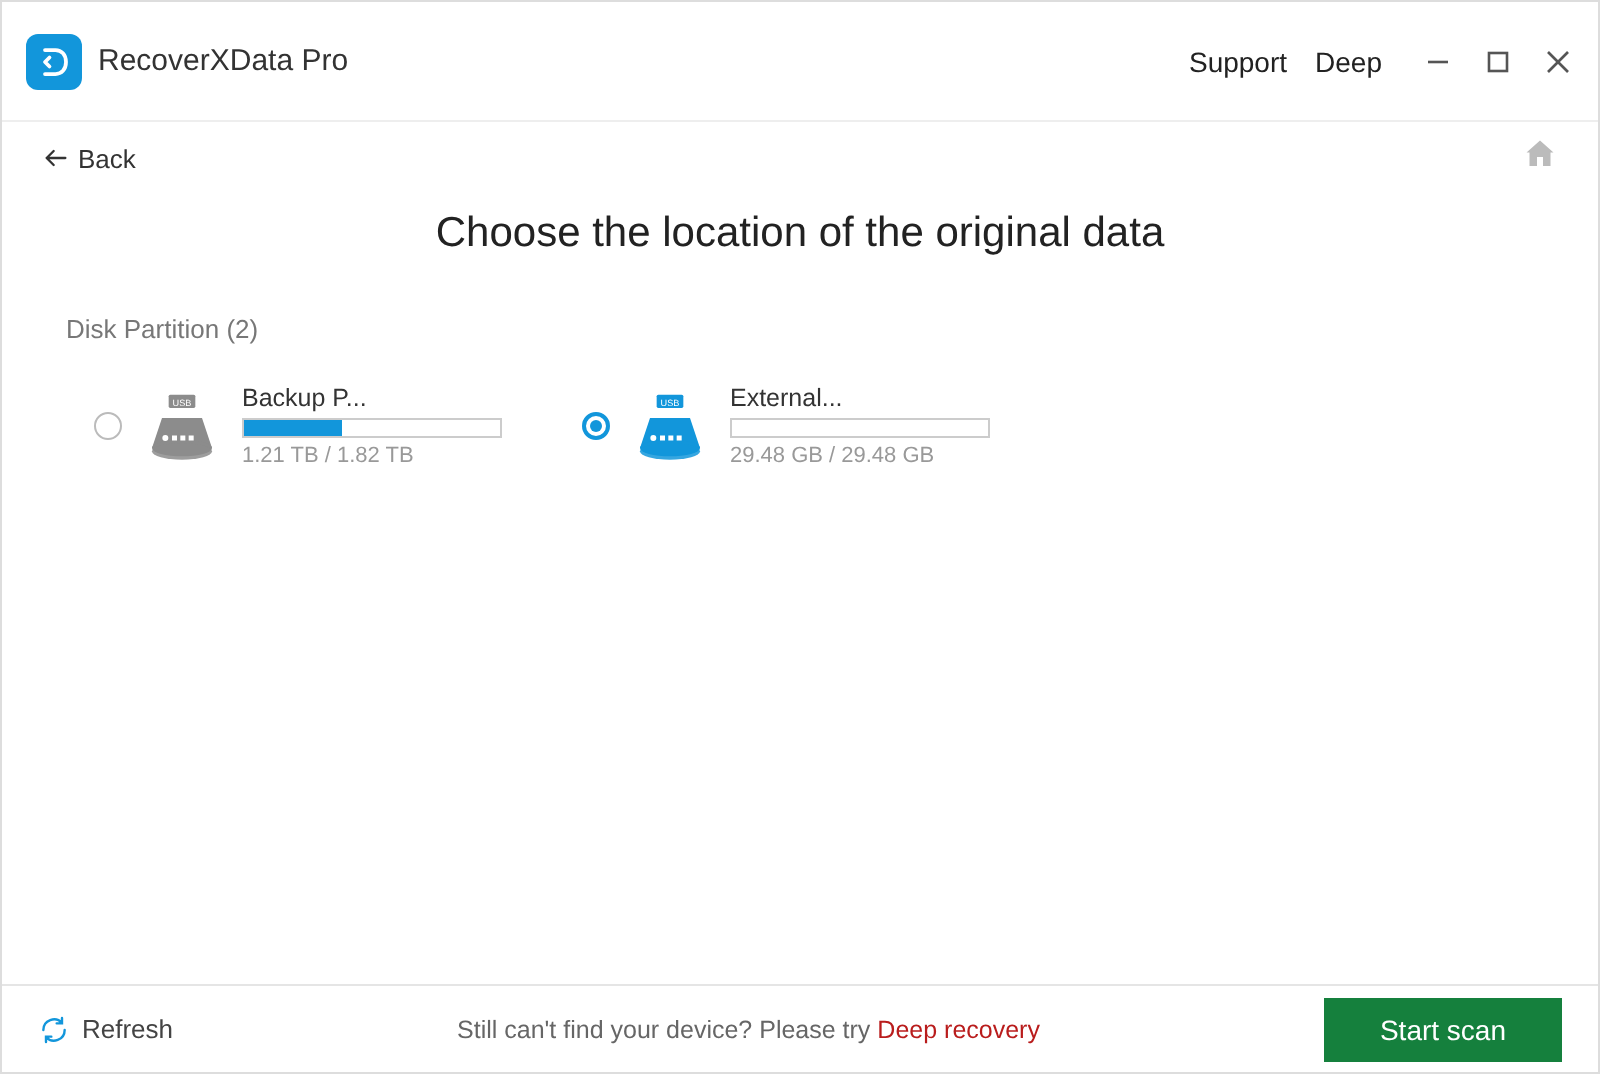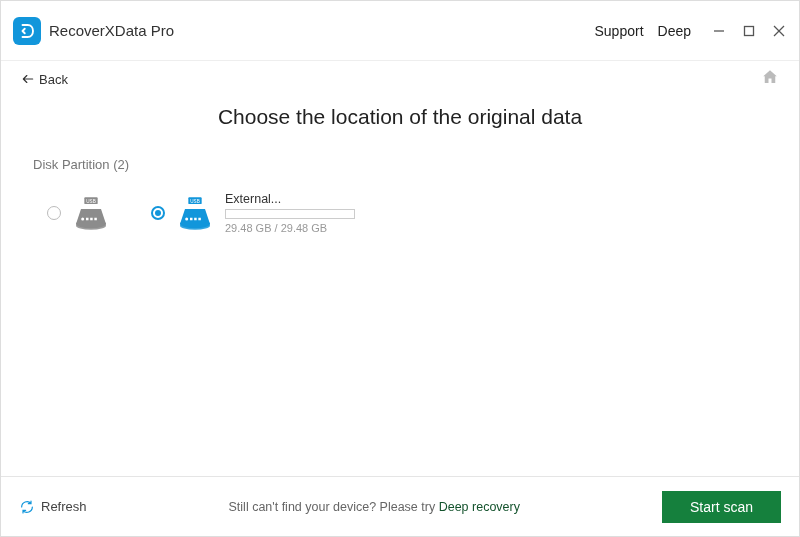--- a/index.html
+++ b/index.html
@@ -135,42 +135,42 @@
     }
     .progress-fill {
       height: 100%;
       background: #1296db;
     }
     .drive-size {
       font-size: 11px;
       color: #999;
     }
     .footer {
-      height: 60px;
+      height: 44px;
       border-top: 1px solid #e5e5e5;
       display: flex;
       align-items: center;
       padding: 0 18px;
     }
     .refresh-btn {
       display: flex;
       align-items: center;
       gap: 6px;
       font-size: 13px;
       color: #444;
       cursor: pointer;
     }
     .refresh-btn svg { stroke: #1296db; }
     .footer-center {
       flex: 1;
       text-align: center;
       font-size: 12.5px;
       color: #666;
     }
-    .footer-center .link { color: #14532d; cursor: pointer; margin-top: 27px; }
+    .footer-center .link { color: #b91c1c; cursor: pointer; margin-top: 27px; }
     .start-btn {
       background: #15803d;
       color: #fff;
       font-size: 14px;
       padding: 8px 28px;
       border: none;
       cursor: pointer;
     }
   </style>
 </head>
@@ -232,20 +232,27 @@
     <rect x="16" y="4" width="16" height="8" rx="1" fill="#8c8c8c"></rect>
     <text x="24" y="10.5" font-size="5.5" fill="#fff" text-anchor="middle" font-family="Arial">USB</text>
     <path d="M6 36 L12 18 L36 18 L42 36 Z" fill="#8c8c8c"></path>
     <ellipse cx="24" cy="36" rx="18" ry="5" fill="#8c8c8c"></ellipse>
     <ellipse cx="24" cy="38" rx="18" ry="5" fill="#8c8c8c" opacity="0.85"></ellipse>
     <circle cx="14" cy="30" r="1.8" fill="#fff"></circle>
     <rect x="18" y="28.5" width="3" height="3" fill="#fff"></rect>
     <rect x="23" y="28.5" width="3" height="3" fill="#fff"></rect>
     <rect x="28" y="28.5" width="3" height="3" fill="#fff"></rect>
   </svg></div>
+    <div class="drive-info">
+      <div class="drive-name">Backup P...</div>
+      <div class="progress-bar">
+        <div class="progress-fill" style="width:38%"></div>
+      </div>
+      <div class="drive-size">1.21 TB / 1.82 TB</div>
+    </div>
   </div>
       <div class="partition">
     <div class="radio selected"></div>
     <div class="drive-icon"><svg width="40" height="40" viewBox="0 0 48 48">
     <rect x="16" y="4" width="16" height="8" rx="1" fill="#1296db"></rect>
     <text x="24" y="10.5" font-size="5.5" fill="#fff" text-anchor="middle" font-family="Arial">USB</text>
     <path d="M6 36 L12 18 L36 18 L42 36 Z" fill="#1296db"></path>
     <ellipse cx="24" cy="36" rx="18" ry="5" fill="#1296db"></ellipse>
     <ellipse cx="24" cy="38" rx="18" ry="5" fill="#1296db" opacity="0.85"></ellipse>
     <circle cx="14" cy="30" r="1.8" fill="#fff"></circle>

